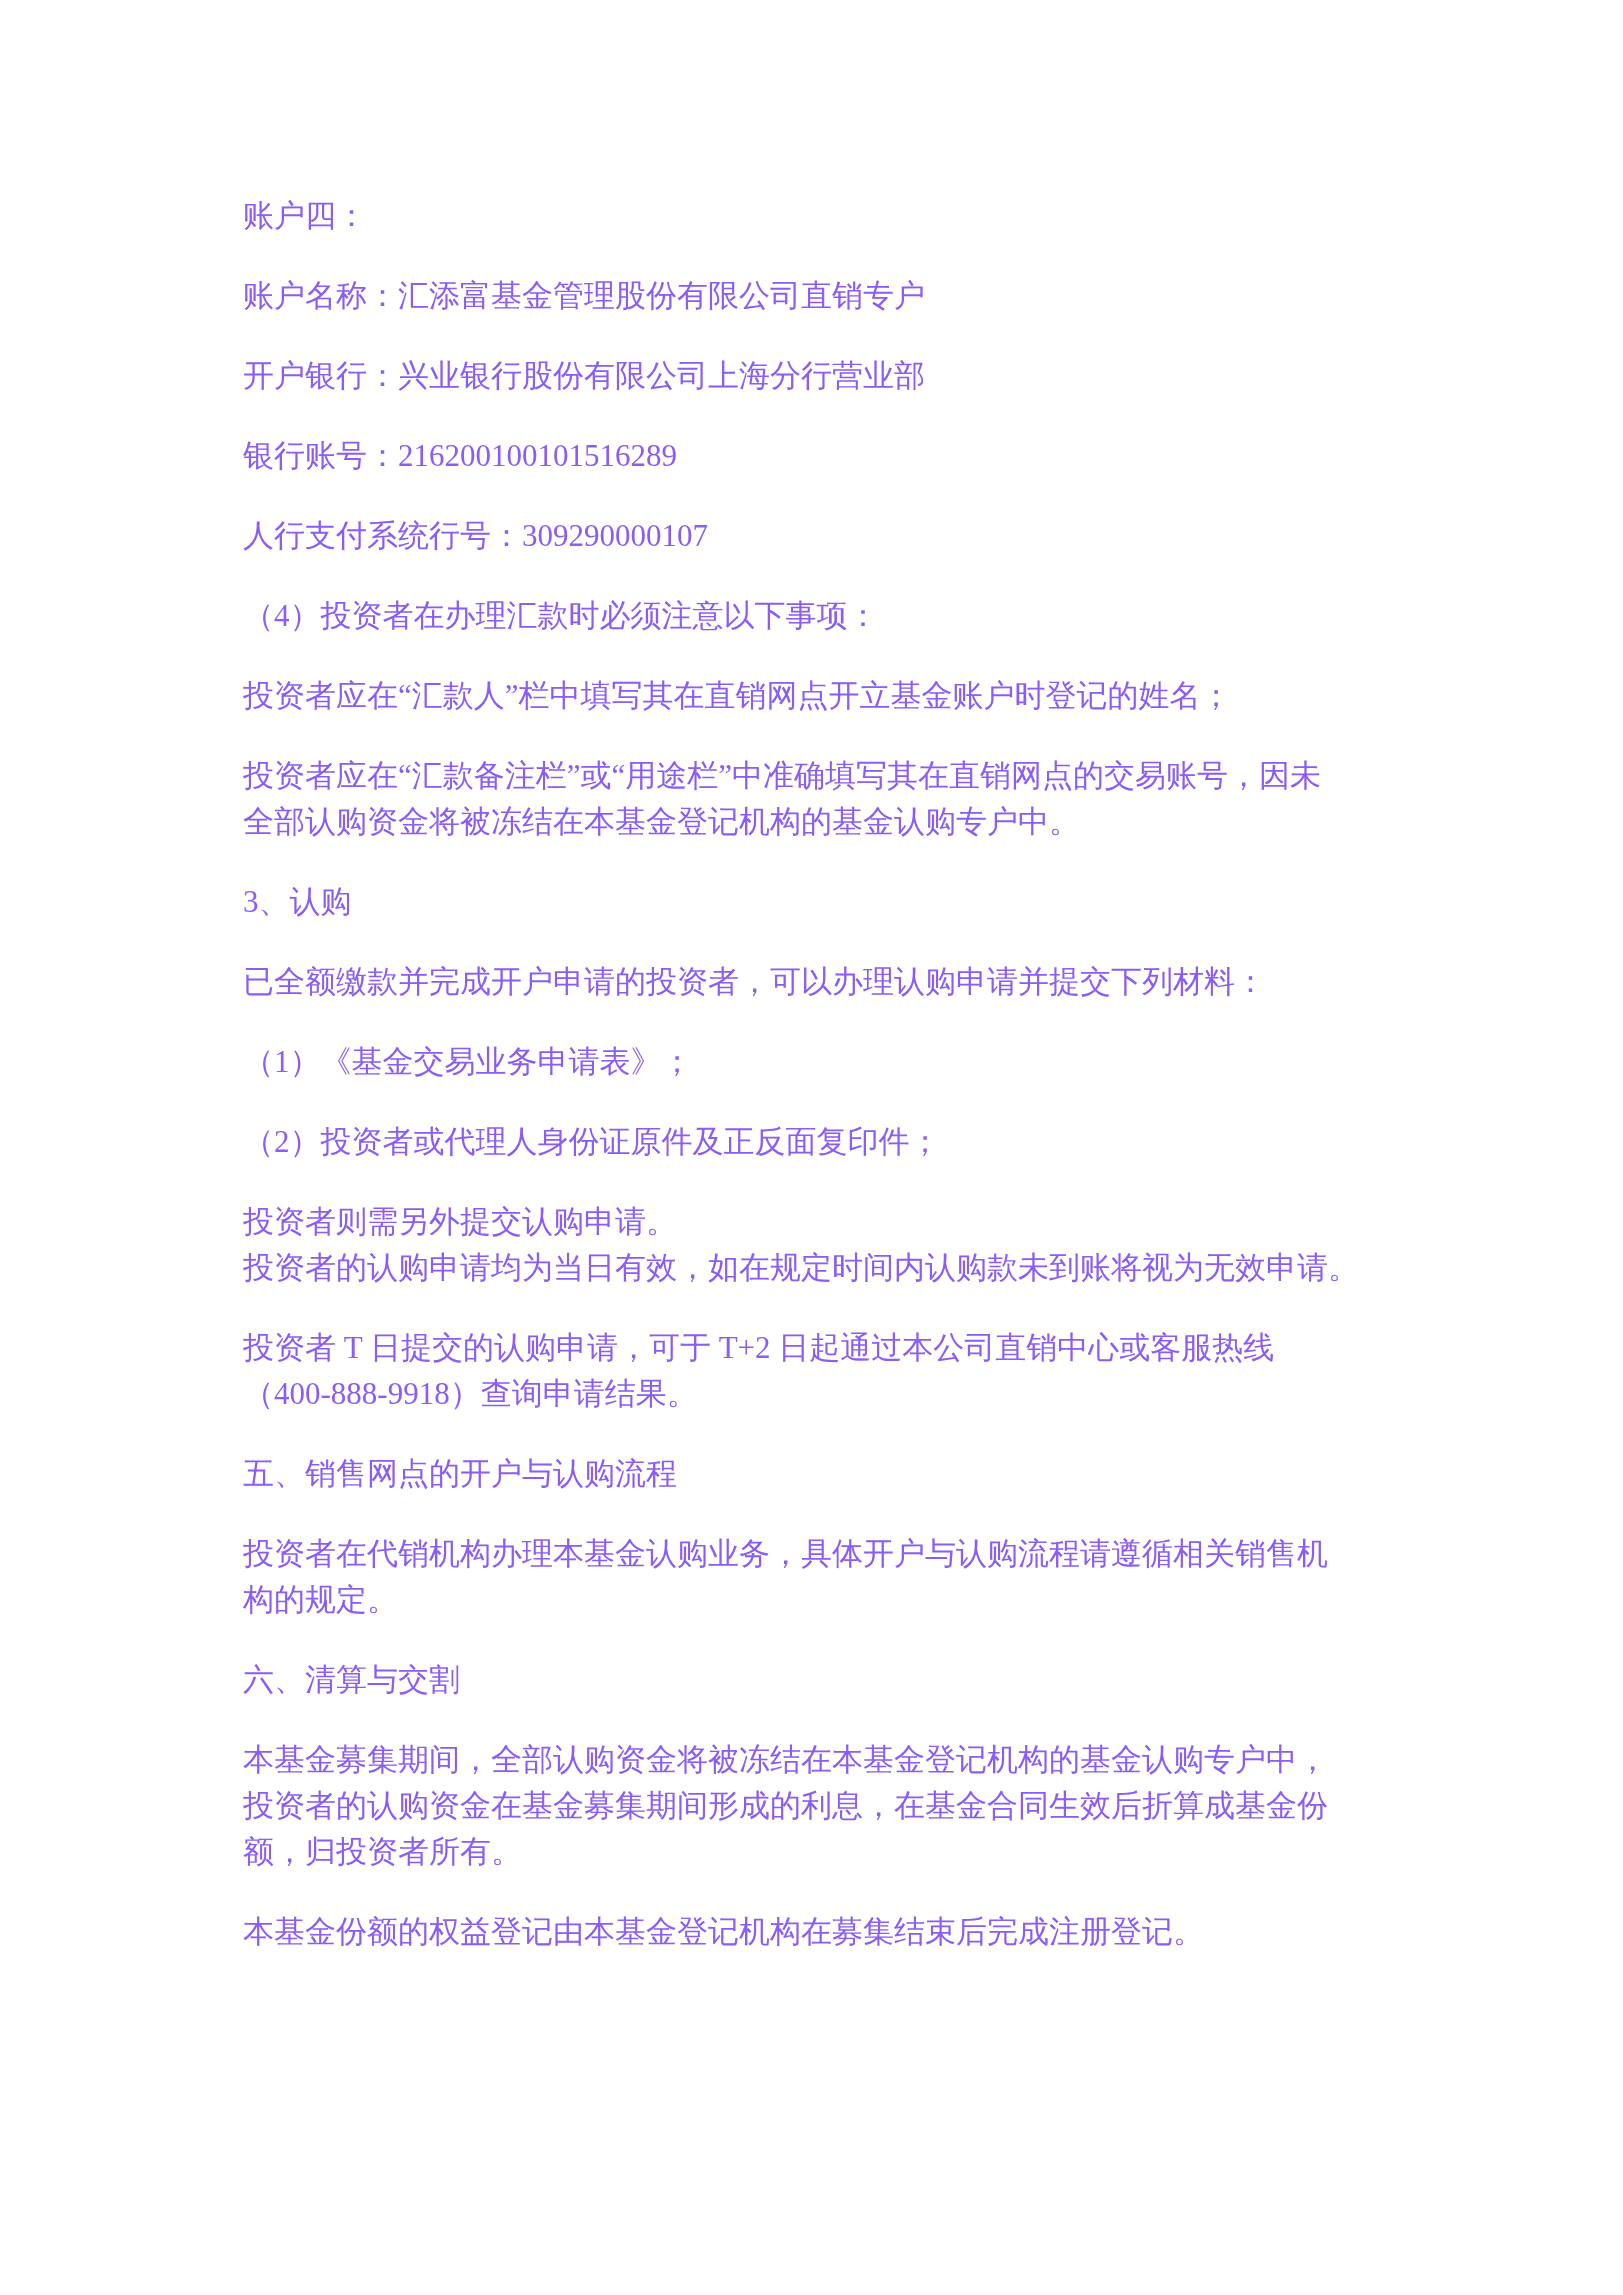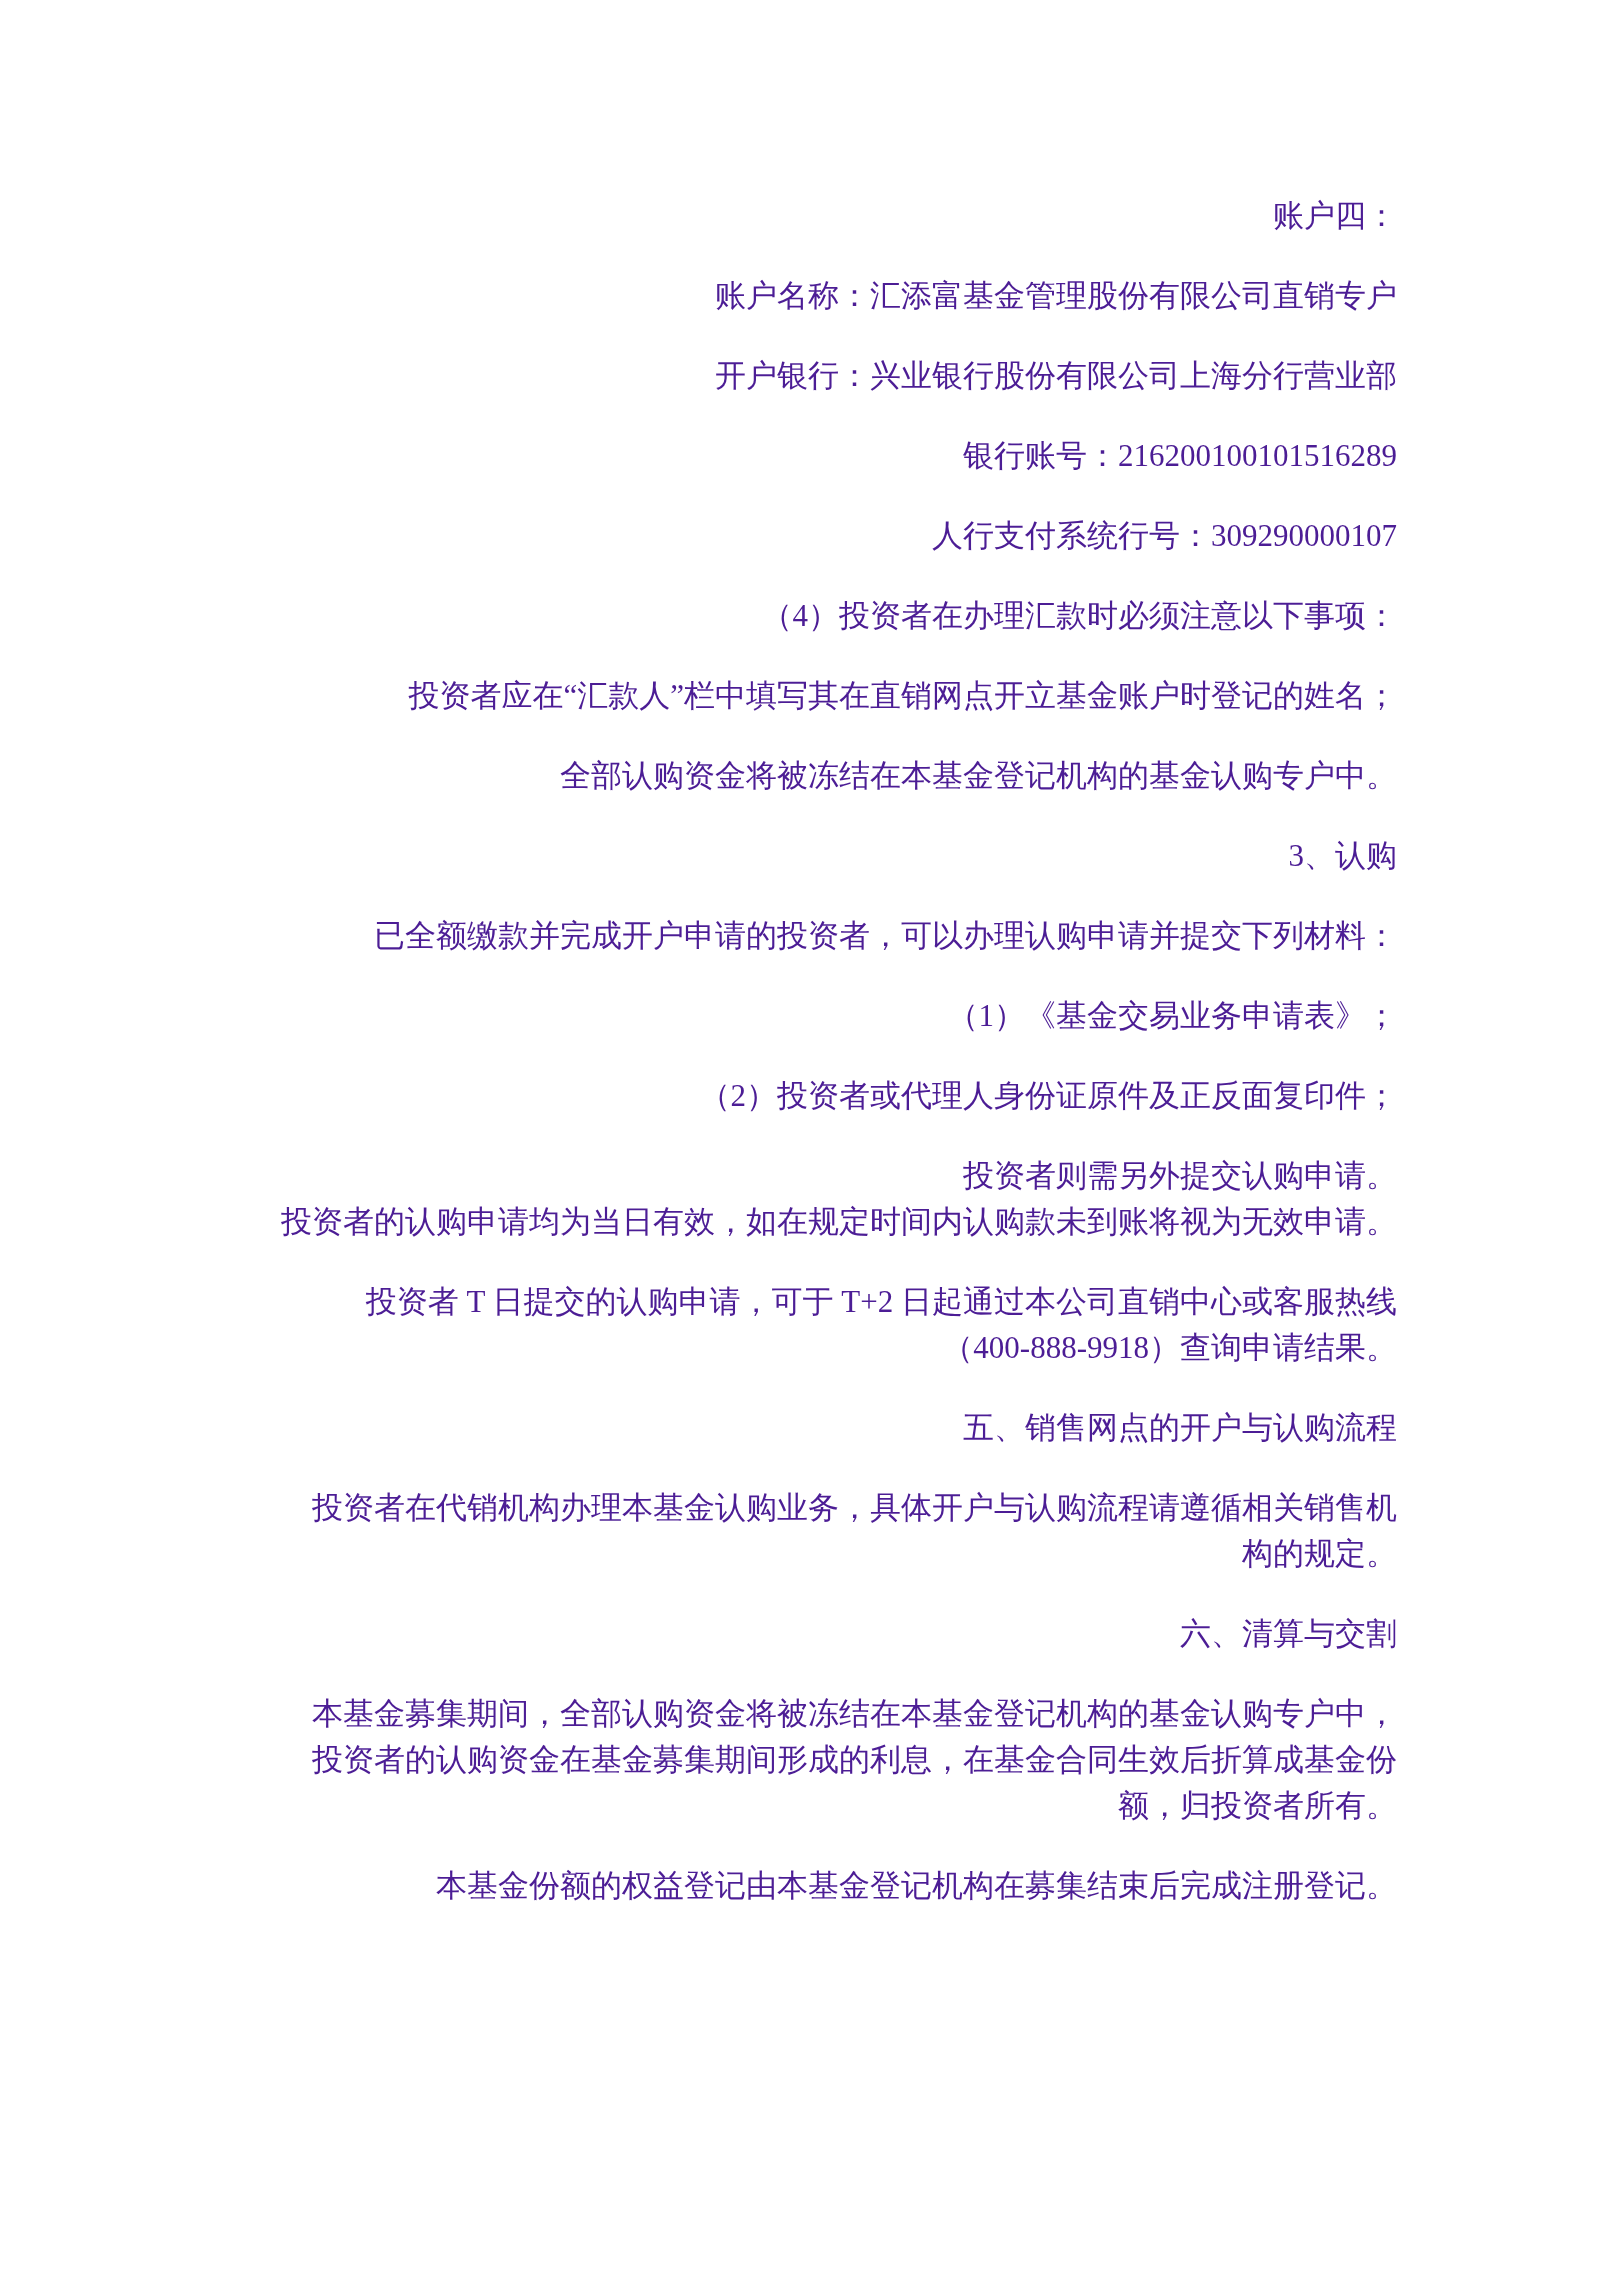--- a/index.html
+++ b/index.html
@@ -27,21 +27,21 @@
     margin: 0 0 34px 0;
   }
   .line {
     white-space: pre-wrap;
   }
 </style>
 </head>
 <body>
 
 <div class="page" style="background: rgb(255, 255, 255);">
-  <div class="doc-body" id="doc-body" style="color: #4c1d95; text-align: right;">
+  <div class="doc-body" id="doc-body" style="color: #8b5cf6;">
       <div class="paragraph">
         <div class="line">账户四：</div>
       </div>
       <div class="paragraph">
         <div class="line">账户名称：汇添富基金管理股份有限公司直销专户</div>
       </div>
       <div class="paragraph">
         <div class="line">开户银行：兴业银行股份有限公司上海分行营业部</div>
       </div>
       <div class="paragraph">
@@ -50,20 +50,21 @@
       <div class="paragraph">
         <div class="line">人行支付系统行号：309290000107</div>
       </div>
       <div class="paragraph">
         <div class="line">（4）投资者在办理汇款时必须注意以下事项：</div>
       </div>
       <div class="paragraph">
         <div class="line">投资者应在“汇款人”栏中填写其在直销网点开立基金账户时登记的姓名；</div>
       </div>
       <div class="paragraph">
+        <div class="line">投资者应在“汇款备注栏”或“用途栏”中准确填写其在直销网点的交易账号，因未</div>
         <div class="line">全部认购资金将被冻结在本基金登记机构的基金认购专户中。</div>
       </div>
       <div class="paragraph">
         <div class="line">3、认购</div>
       </div>
       <div class="paragraph">
         <div class="line">已全额缴款并完成开户申请的投资者，可以办理认购申请并提交下列材料：</div>
       </div>
       <div class="paragraph">
         <div class="line">（1）《基金交易业务申请表》；</div>

